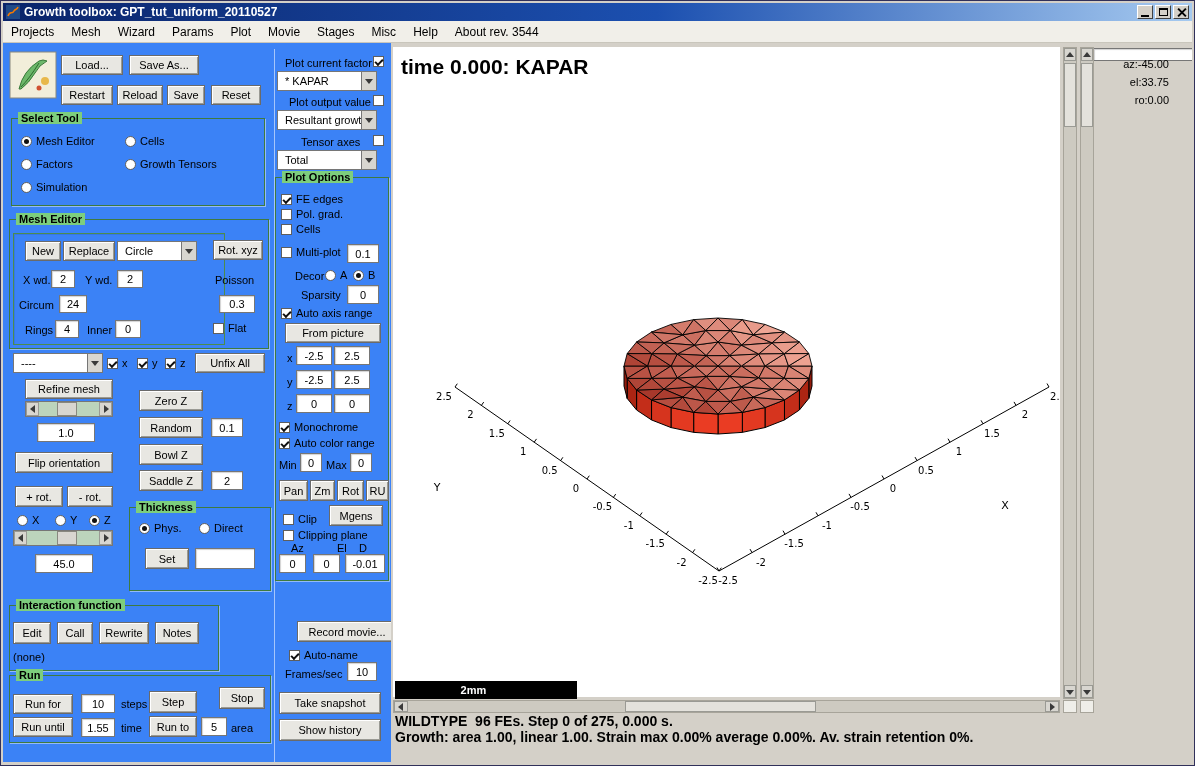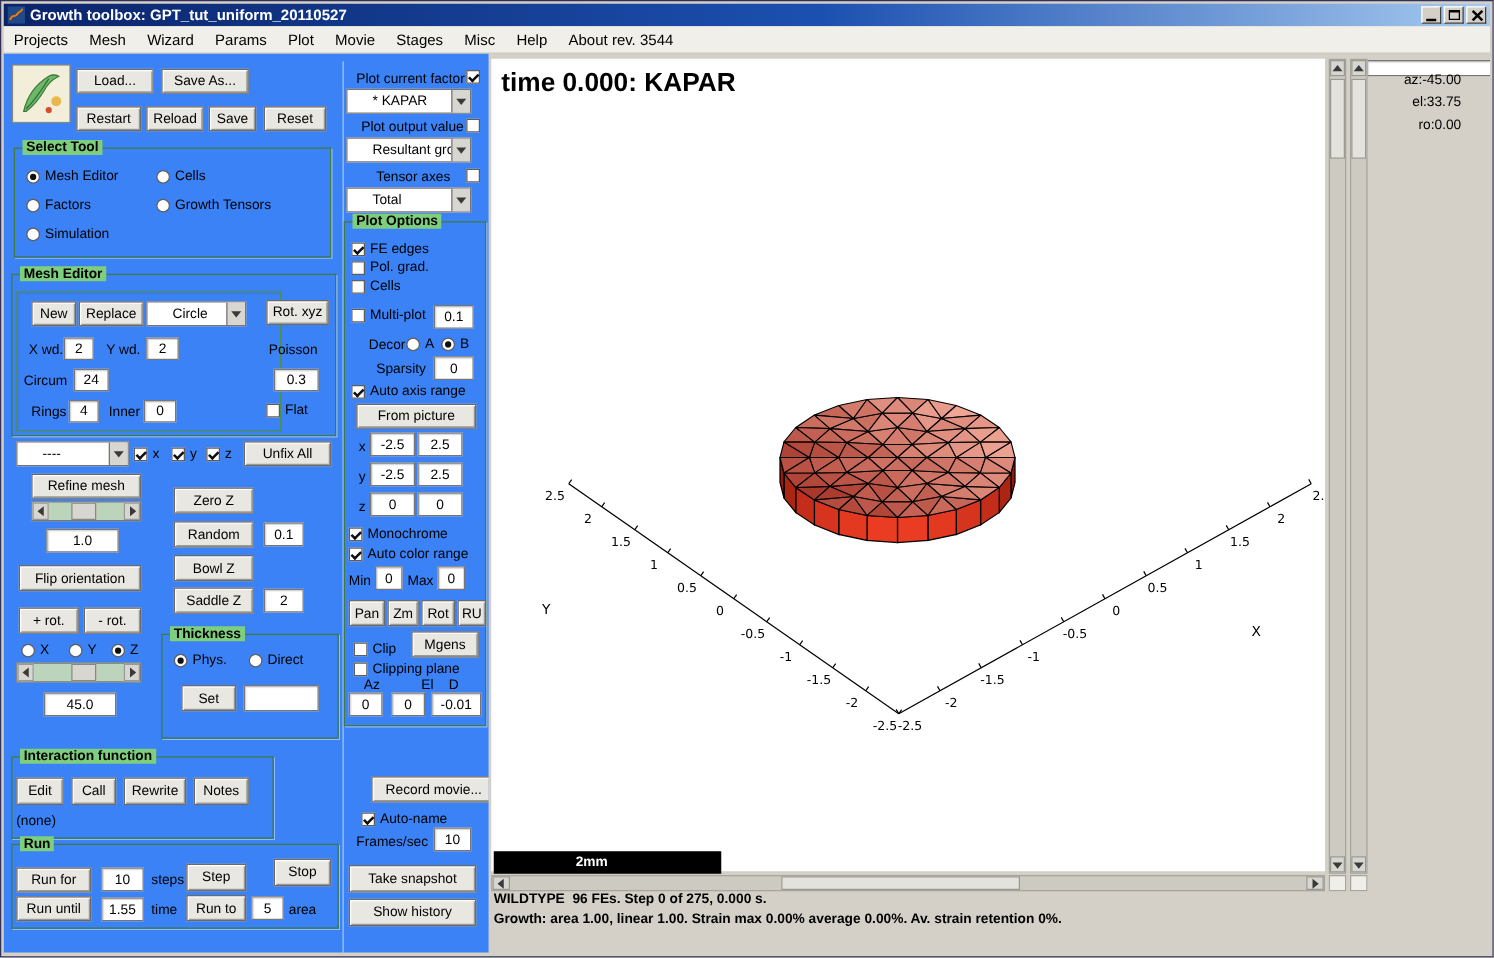--- a/index.html
+++ b/index.html
@@ -31,21 +31,21 @@
 .fieldset{position:absolute;border:1px solid #3f7a3f;box-shadow:1px 1px 0 rgba(255,255,255,.45)}
 .legend{position:absolute;top:-7px;left:6px;background:#7dce7d;padding:0 3px;font-size:11px;font-weight:bold;white-space:nowrap}
 .innerpanel{position:absolute;border:1px solid #4c8c4c;box-shadow:inset 1px 1px 0 rgba(0,0,0,.08)}
 .row{position:absolute;display:flex;align-items:center;gap:4px;font-size:11px;white-space:nowrap}
 .cbbox{width:11px;height:11px;background:#fff;border:1px solid #5e5e5e;position:relative;flex:none}
 .cbbox.abs{position:absolute}
 .cbbox.on::after{content:"";position:absolute;left:1px;top:2px;width:6px;height:3px;border-left:2px solid #101010;border-bottom:2px solid #101010;transform:rotate(-45deg)}
 .rb{width:11px;height:11px;background:#fff;border:1px solid #5e5e5e;border-radius:50%;position:relative;flex:none}
 .rb.on::after{content:"";position:absolute;left:2px;top:2px;width:5px;height:5px;border-radius:50%;background:#101010}
 .dd{position:absolute;background:#fff;border:1px solid #767676;font-size:11px;display:flex;align-items:stretch}
-.ddtxt{flex:1;display:flex;align-items:center;padding:0 20px;overflow:hidden;white-space:nowrap}
+.ddtxt{flex:1;display:flex;align-items:center;padding:0 7px;overflow:hidden;white-space:nowrap}
 .ddbtn{width:15px;background:#d8d6d0;border-left:1px solid #767676;display:flex;align-items:center;justify-content:center;flex:none}
 .tri-dn{width:0;height:0;border:4px solid transparent;border-top:5px solid #3a3a3a;margin-top:5px}
 .tri-up{width:0;height:0;border:4px solid transparent;border-bottom:5px solid #3a3a3a;margin-bottom:5px}
 .tri-l{width:0;height:0;border:4px solid transparent;border-right:5px solid #3a3a3a;margin-right:5px}
 .tri-r{width:0;height:0;border:4px solid transparent;border-left:5px solid #3a3a3a;margin-left:5px}
 .slider{position:absolute;height:16px;background:#bcd4bc;border:1px solid #767676;display:flex}
 .sbtn{width:13px;background:#d8d6d0;border:1px solid #9a9a94;display:flex;align-items:center;justify-content:center;flex:none}
 .strack{flex:1;position:relative}
 .sthumb{position:absolute;top:0;height:100%;width:20px;background:#d8d6d0;border:1px solid #88887f}
 .vscroll{position:absolute;top:4px;width:14px;height:652px;background:#cdcac1;border:1px solid #a7a49a;display:flex;flex-direction:column}
@@ -54,21 +54,21 @@
 .vthumb{position:absolute;left:0;width:100%;background:#e4e2dc;border:1px solid #9a9a94}
 .hscroll{position:absolute;left:2px;top:657px;width:667px;height:13px;background:#cdcac1;border:1px solid #a7a49a;display:flex}
 .hbtn{width:14px;background:#d8d6d0;border:1px solid #9a9a94;display:flex;align-items:center;justify-content:center;flex:none}
 .htrack{flex:1;position:relative}
 .hthumb{position:absolute;top:0;height:100%;background:#e4e2dc;border:1px solid #9a9a94}
 .corner{position:absolute;top:657px;width:14px;height:13px;background:#efeee9;border:1px solid #a7a49a}
 .viewfield{left:702px;top:5px;width:100px;height:13px}
 .azel{position:absolute;right:23px;font-size:11px;color:#000;white-space:nowrap}
 .scalebar{position:absolute;left:4px;top:638px;width:182px;height:18px;background:#000;color:#fff;font-size:11px;font-weight:bold;display:flex;align-items:center}
 .scalebar span{margin-left:36%}
-.status{position:absolute;left:4px;font-size:11px;font-weight:bold;color:#000;white-space:pre}
+.status{position:absolute;left:4px;font-size:14px;font-weight:bold;color:#000;white-space:pre}
 .divider{position:absolute;left:271px;top:6px;width:1px;height:733px;background:rgba(255,255,255,.55)}
 .logo{position:absolute}
 </style>
 </head>
 <body>
 
 <div id="win">
 
   <div class="titlebar">
     <svg class="ticon" viewBox="0 0 14 14">

